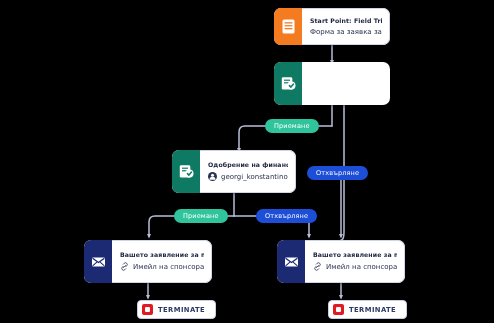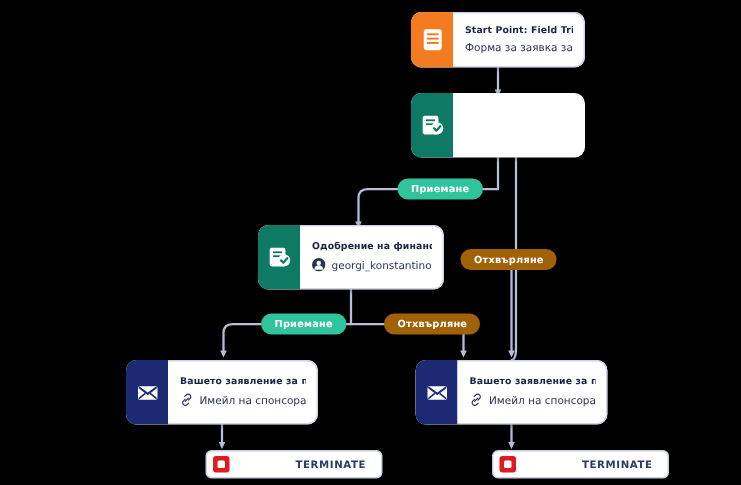--- a/index.html
+++ b/index.html
@@ -94,27 +94,27 @@
   
   .pill {
     position: absolute;
     height: 14px;
     padding: 0 9px;
     display: flex;
     align-items: center;
     justify-content: center;
     border-radius: 8px;
     font-size: 6.5px;
-    font-weight: bold;
+    font-weight: normal;
     color: #ffffff;
     white-space: nowrap;
     letter-spacing: 0.15px;
   }
   .pill-accept { background: #2fc49b; }
-  .pill-reject { background: #a16207; }
+  .pill-reject { background: #1d4ed8; }
 
   #pill-accept-1 { left: 265px; top: 119px; }
   #pill-reject-1 { left: 307px; top: 166px; }
   #pill-accept-2 { left: 174px; top: 209px; }
   #pill-reject-2 { left: 256px; top: 209px; }
 
   
   .terminate {
     position: absolute;
     height: 17px;
@@ -142,21 +142,20 @@
     width: 5px;
     height: 5px;
     background: #ffffff;
     border-radius: 1px;
   }
   .terminate-label {
     font-size: 6.8px;
     font-weight: bold;
     color: #2b3a66;
     letter-spacing: 0.4px;
-    margin-left: 39px;
   }
   #term-left  { left: 137px; top: 300px; }
   #term-right { left: 328px; top: 300px; }
 </style>
 </head>
 <body>
 
 <div id="canvas">
 
   <svg id="edges" viewBox="0 0 494 323" width="494" height="323">

